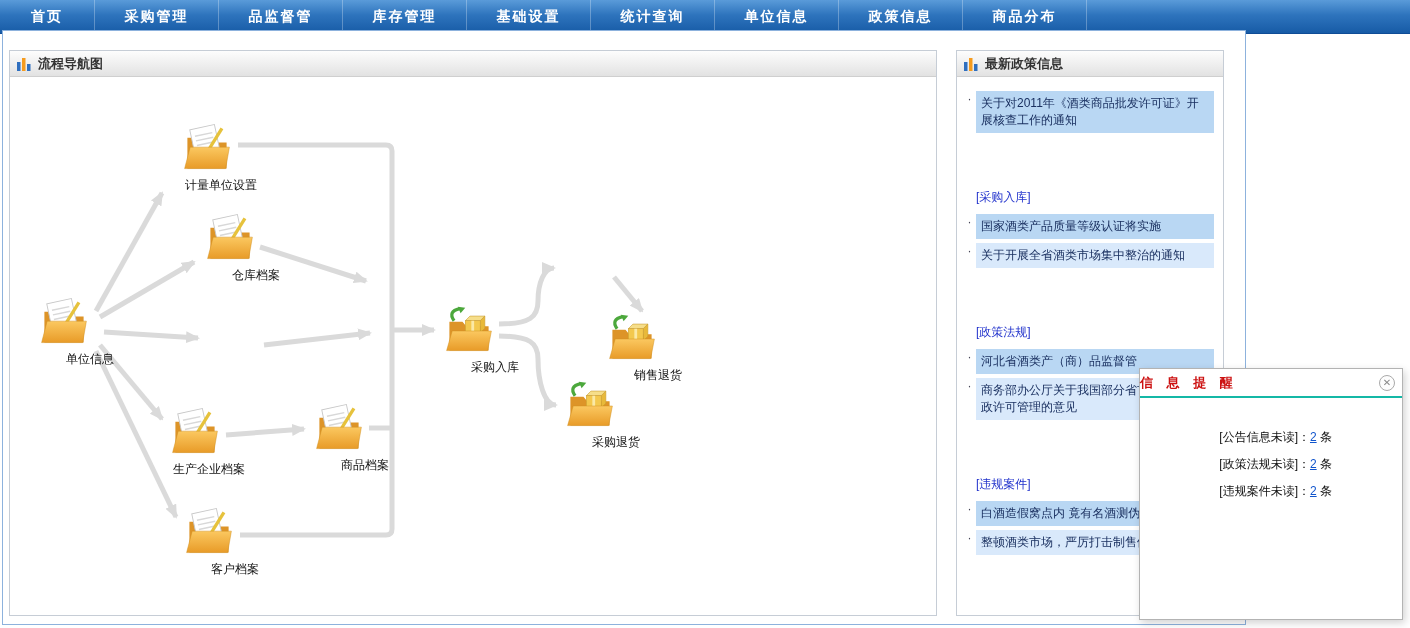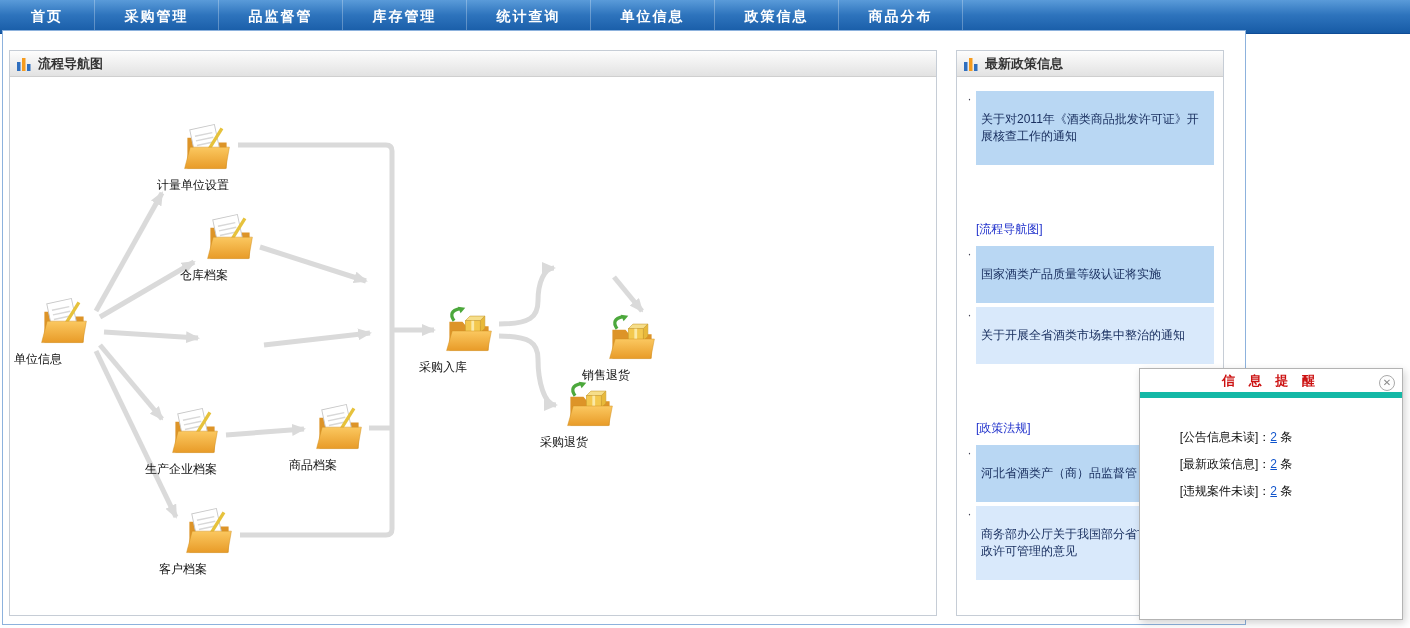--- a/index.html
+++ b/index.html
@@ -26,47 +26,47 @@
   .panel-right { left:953px; top:19px; width:268px; height:566px; }
   .panel-hd { height:26px; background:linear-gradient(#fdfdfd, #e2e2e2);
               border-bottom:1px solid #cfcfcf; display:flex; align-items:center;
               padding-left:6px; }
   .panel-hd .ttl { font-size:13px; font-weight:bold; color:#333; margin-left:6px; }
   .hd-icon { width:16px; height:16px; }
 
   
   .flow-body { position:relative; width:926px; height:538px; overflow:hidden; }
   .flow-arrows { position:absolute; left:0; top:0; }
-  .flow-node { position:absolute; width:100px; text-align:left; cursor:pointer; }
+  .flow-node { position:absolute; width:100px; text-align:right; cursor:pointer; }
   .flow-node svg.node-icon { width:56px; height:52px; display:block; margin:0 auto; }
   .flow-node .lbl { font-size:12px; color:#111; margin-top:2px; white-space:nowrap; }
 
   
   .info-body { position:relative; padding:14px 6px 0 6px; height:538px; overflow:hidden; }
   .info-sec { margin-bottom:56px; }
   .sec-hd { margin-left:13px; font-size:12px; color:#2233cc; margin-bottom:8px; cursor:pointer; }
   .info-row { display:flex; margin-bottom:4px; cursor:pointer; }
   .info-row .bullet { width:13px; font-size:12px; color:#445; line-height:17px; text-align:center; }
   .info-row .txt { flex:1; font-size:12px; line-height:17px; color:#1a3060;
-                   padding:20px 5px; margin-right:3px; }
+                   padding:4px 5px; margin-right:3px; }
   .hl-strong .txt { background:#b9d7f3; }
   .hl-light  .txt { background:#d9e9fb; }
 
   
   .popup { position:absolute; left:1136px; top:337px; width:264px; height:252px;
            background:#fff; border:1px solid #b3b3b3; z-index:10;
            box-shadow:2px 3px 8px rgba(0,0,0,0.18); }
-  .popup-hd { position:relative; height:29px; border-bottom:6px solid #14b8a6;
-              display:flex; align-items:center; justify-content:center; }
+  .popup-hd { position:relative; height:29px; border-bottom:2px solid #14b8a6;
+              display:flex; align-items:center; }
   .popup-title { color:#cc1111; font-weight:bold; font-size:13px; letter-spacing:5px; }
   .popup-close { position:absolute; right:7px; top:6px; width:16px; height:16px;
                  border:1px solid #aaa; border-radius:50%; color:#888; font-size:10px;
                  line-height:14px; text-align:center; cursor:pointer; background:#fdfdfd; }
   .popup-items { margin-top:26px; }
-  .popup-row { text-align:center; padding-right:70px; font-size:12px; color:#111;
+  .popup-row { text-align:right; padding-right:70px; font-size:12px; color:#111;
                line-height:27px; }
   .popup-row .cnt { color:#1155cc; text-decoration:underline; cursor:pointer; }
 </style>
 </head>
 <body>
 
 <svg width="0" height="0" style="position:absolute">
   <defs>
     <linearGradient id="foldFront" x1="0" y1="0" x2="0" y2="1">
       <stop offset="0" stop-color="#fbc860"></stop>
@@ -103,20 +103,21 @@
       <rect x="11" y="8" width="3.5" height="7" fill="#2f6fbf"></rect>
     </symbol>
   </defs>
 </svg>
 
 <div class="topnav">
   <div class="nav-item">首页</div>
   <div class="nav-item">采购管理</div>
   <div class="nav-item">品监督管</div>
   <div class="nav-item">库存管理</div>
+  <div class="nav-item">基础设置</div>
   <div class="nav-item">统计查询</div>
   <div class="nav-item">单位信息</div>
   <div class="nav-item">政策信息</div>
   <div class="nav-item">商品分布</div>
   <div class="nav-fill"></div>
 </div>
 
 <div class="frame">
 
   <div class="panel panel-left">
@@ -213,21 +214,21 @@
     <div class="info-body">
 
       <div class="info-sec">
         <div class="info-row hl-strong">
           <span class="bullet">·</span>
           <span class="txt">关于对2011年《酒类商品批发许可证》开展核查工作的通知</span>
         </div>
       </div>
 
       <div class="info-sec">
-        <div class="sec-hd">[流程导航图]</div>
+        <div class="sec-hd">[采购入库]</div>
         <div class="info-row hl-strong">
           <span class="bullet">·</span>
           <span class="txt">国家酒类产品质量等级认证将实施</span>
         </div>
         <div class="info-row hl-light">
           <span class="bullet">·</span>
           <span class="txt">关于开展全省酒类市场集中整治的通知</span>
         </div>
       </div>
 
@@ -237,20 +238,21 @@
           <span class="bullet">·</span>
           <span class="txt">河北省酒类产（商）品监督管</span>
         </div>
         <div class="info-row hl-light">
           <span class="bullet">·</span>
           <span class="txt">商务部办公厅关于我国部分省市实施酒类行政许可管理的意见</span>
         </div>
       </div>
 
       <div class="info-sec">
+        <div class="sec-hd">[违规案件]</div>
         <div class="info-row hl-strong">
           <span class="bullet">·</span>
           <span class="txt">白酒造假窝点内  竟有名酒测伪仪</span>
         </div>
         <div class="info-row hl-light">
           <span class="bullet">·</span>
           <span class="txt">整顿酒类市场，严厉打击制售假行为</span>
         </div>
       </div>
 
@@ -260,21 +262,21 @@
   <div class="popup">
     <div class="popup-hd">
       <span class="popup-title">信 息 提 醒</span>
       <span class="popup-close">✕</span>
     </div>
     <div class="popup-items">
       <div class="popup-row">
         <span>[公告信息未读]：</span><span class="cnt">2</span><span> 条</span>
       </div>
       <div class="popup-row">
-        <span>[最新政策信息]：</span><span class="cnt">2</span><span> 条</span>
+        <span>[政策法规未读]：</span><span class="cnt">2</span><span> 条</span>
       </div>
       <div class="popup-row">
         <span>[违规案件未读]：</span><span class="cnt">2</span><span> 条</span>
       </div>
     </div>
   </div>
 
 </div>
 
 </body></html>

